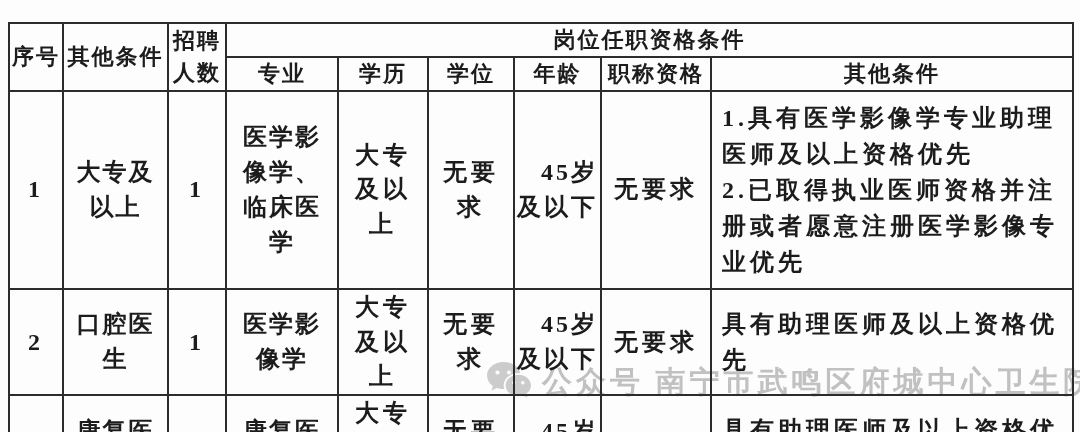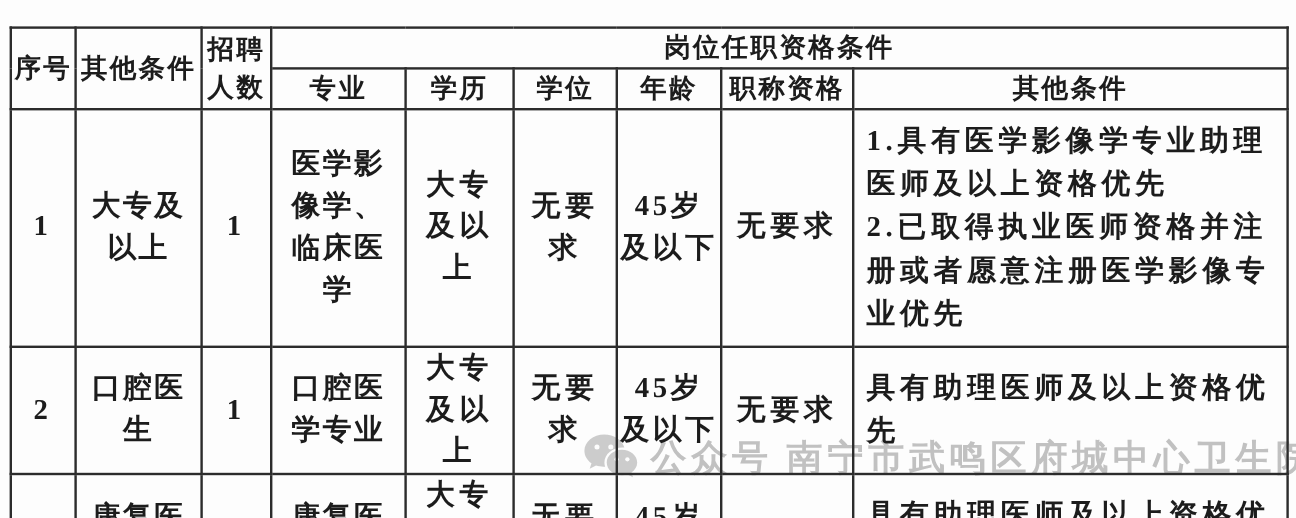--- a/index.html
+++ b/index.html
@@ -60,21 +60,21 @@
     font-size: 22px;
     letter-spacing: 2px;
     padding: 0 2px;
   }
   .recruit td {
     font-size: 24px;
     letter-spacing: 4px;
     padding: 0 4px;
   }
   .recruit td.c-pos, .recruit td.c-major { letter-spacing: 2px; }
-  .recruit td.c-age { letter-spacing: 3px; padding: 0 2px; }
+  .recruit td.c-age { letter-spacing: 3px; padding: 0 2px; text-align: right; }
   .recruit td.c-other {
     text-align: left;
     letter-spacing: 4px;
     padding: 6px 6px 6px 10px;
     white-space: pre-line;
     line-height: 1.5;
   }
   tr.h1 { height: 28px; }
   tr.h2 { height: 16px; }
   tr.r1 { height: 198px; }
@@ -138,21 +138,21 @@
       <td>无要求</td>
       <td class="c-age">45岁及以下</td>
       <td>无要求</td>
       <td class="c-other">1.具有医学影像学专业助理医师及以上资格优先
 2.已取得执业医师资格并注册或者愿意注册医学影像专业优先</td>
     </tr>
     <tr class="r2">
       <td>2</td>
       <td class="c-pos">口腔医生</td>
       <td>1</td>
-      <td class="c-major">口腔医学专业</td>
+      <td class="c-major">医学影像学</td>
       <td>大专及以上</td>
       <td>无要求</td>
       <td class="c-age">45岁及以下</td>
       <td>无要求</td>
       <td class="c-other">具有助理医师及以上资格优先</td>
     </tr>
     <tr class="r3">
       <td>3</td>
       <td class="c-pos">康复医生</td>
       <td>1</td>

